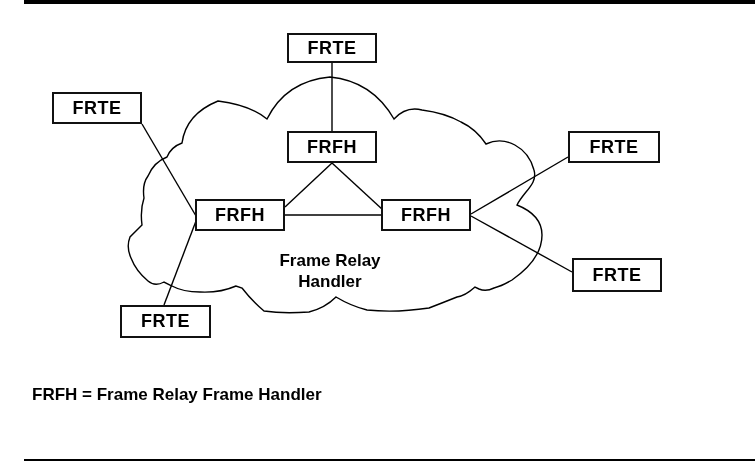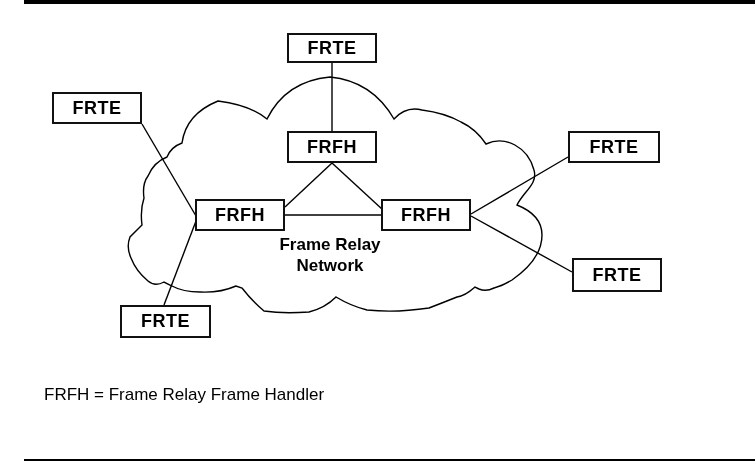--- a/index.html
+++ b/index.html
@@ -49,33 +49,33 @@
   .node-frte-top          { left: 263px; top: 33px;  width: 90px; height: 30px; }
   .node-frte-left         { left: 28px;  top: 92px;  width: 90px; height: 32px; }
   .node-frfh-top          { left: 263px; top: 131px; width: 90px; height: 32px; }
   .node-frfh-left         { left: 171px; top: 199px; width: 90px; height: 32px; }
   .node-frfh-right        { left: 357px; top: 199px; width: 90px; height: 32px; }
   .node-frte-right-top    { left: 544px; top: 131px; width: 92px; height: 32px; }
   .node-frte-right-bottom { left: 548px; top: 258px; width: 90px; height: 34px; }
   .node-frte-bottom-left  { left: 96px;  top: 305px; width: 91px; height: 33px; }
   .cloud-label {
     position: absolute;
-    left: 226px; top: 234px;
+    left: 226px; top: 250px;
     width: 160px;
     text-align: center;
     font-size: 17px;
     font-weight: 700;
     color: #000000;
     line-height: 21px;
   }
   .legend {
     position: absolute;
-    left: 20px; top: 383px;
+    left: 8px; top: 383px;
     font-size: 17px;
-    font-weight: 400;
+    font-weight: 700;
     color: #000000;
     line-height: 23px;
     white-space: nowrap;
   }
 </style>
 </head>
 <body>
 
 <div class="stage">
 
@@ -149,20 +149,20 @@
   </div>
   <div class="node node-frte-right-bottom">
     <span>FRTE</span>
   </div>
   <div class="node node-frte-bottom-left">
     <span>FRTE</span>
   </div>
 
   <div class="cloud-label">
     <span style="display:block">Frame Relay</span>
-    <span style="display:block">Network</span>
+    <span style="display:block">Handler</span>
   </div>
 
   <div class="legend">
     <div>FRFH = Frame Relay Frame Handler</div>
   </div>
 
 </div>
 
 </body></html>

